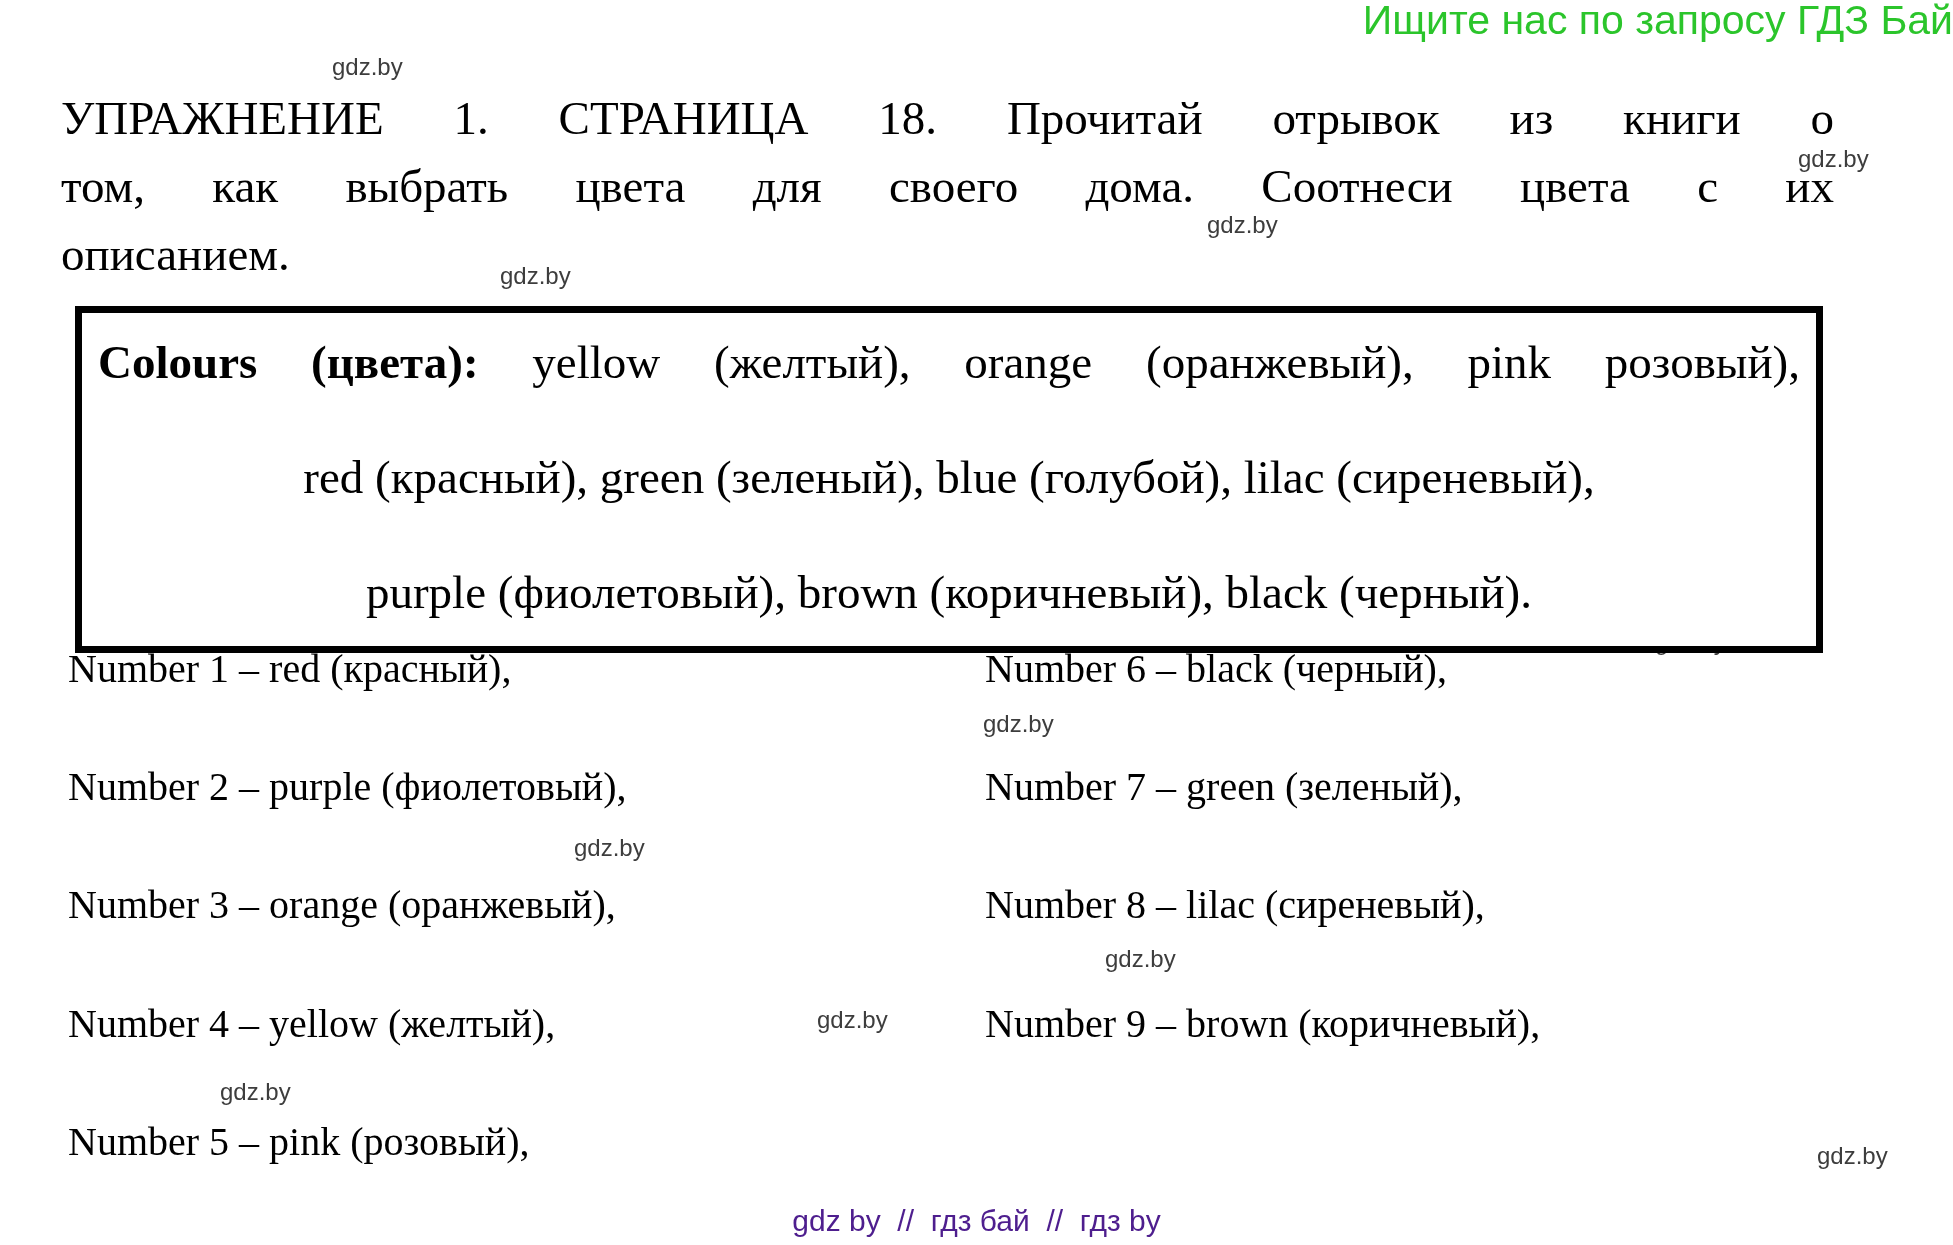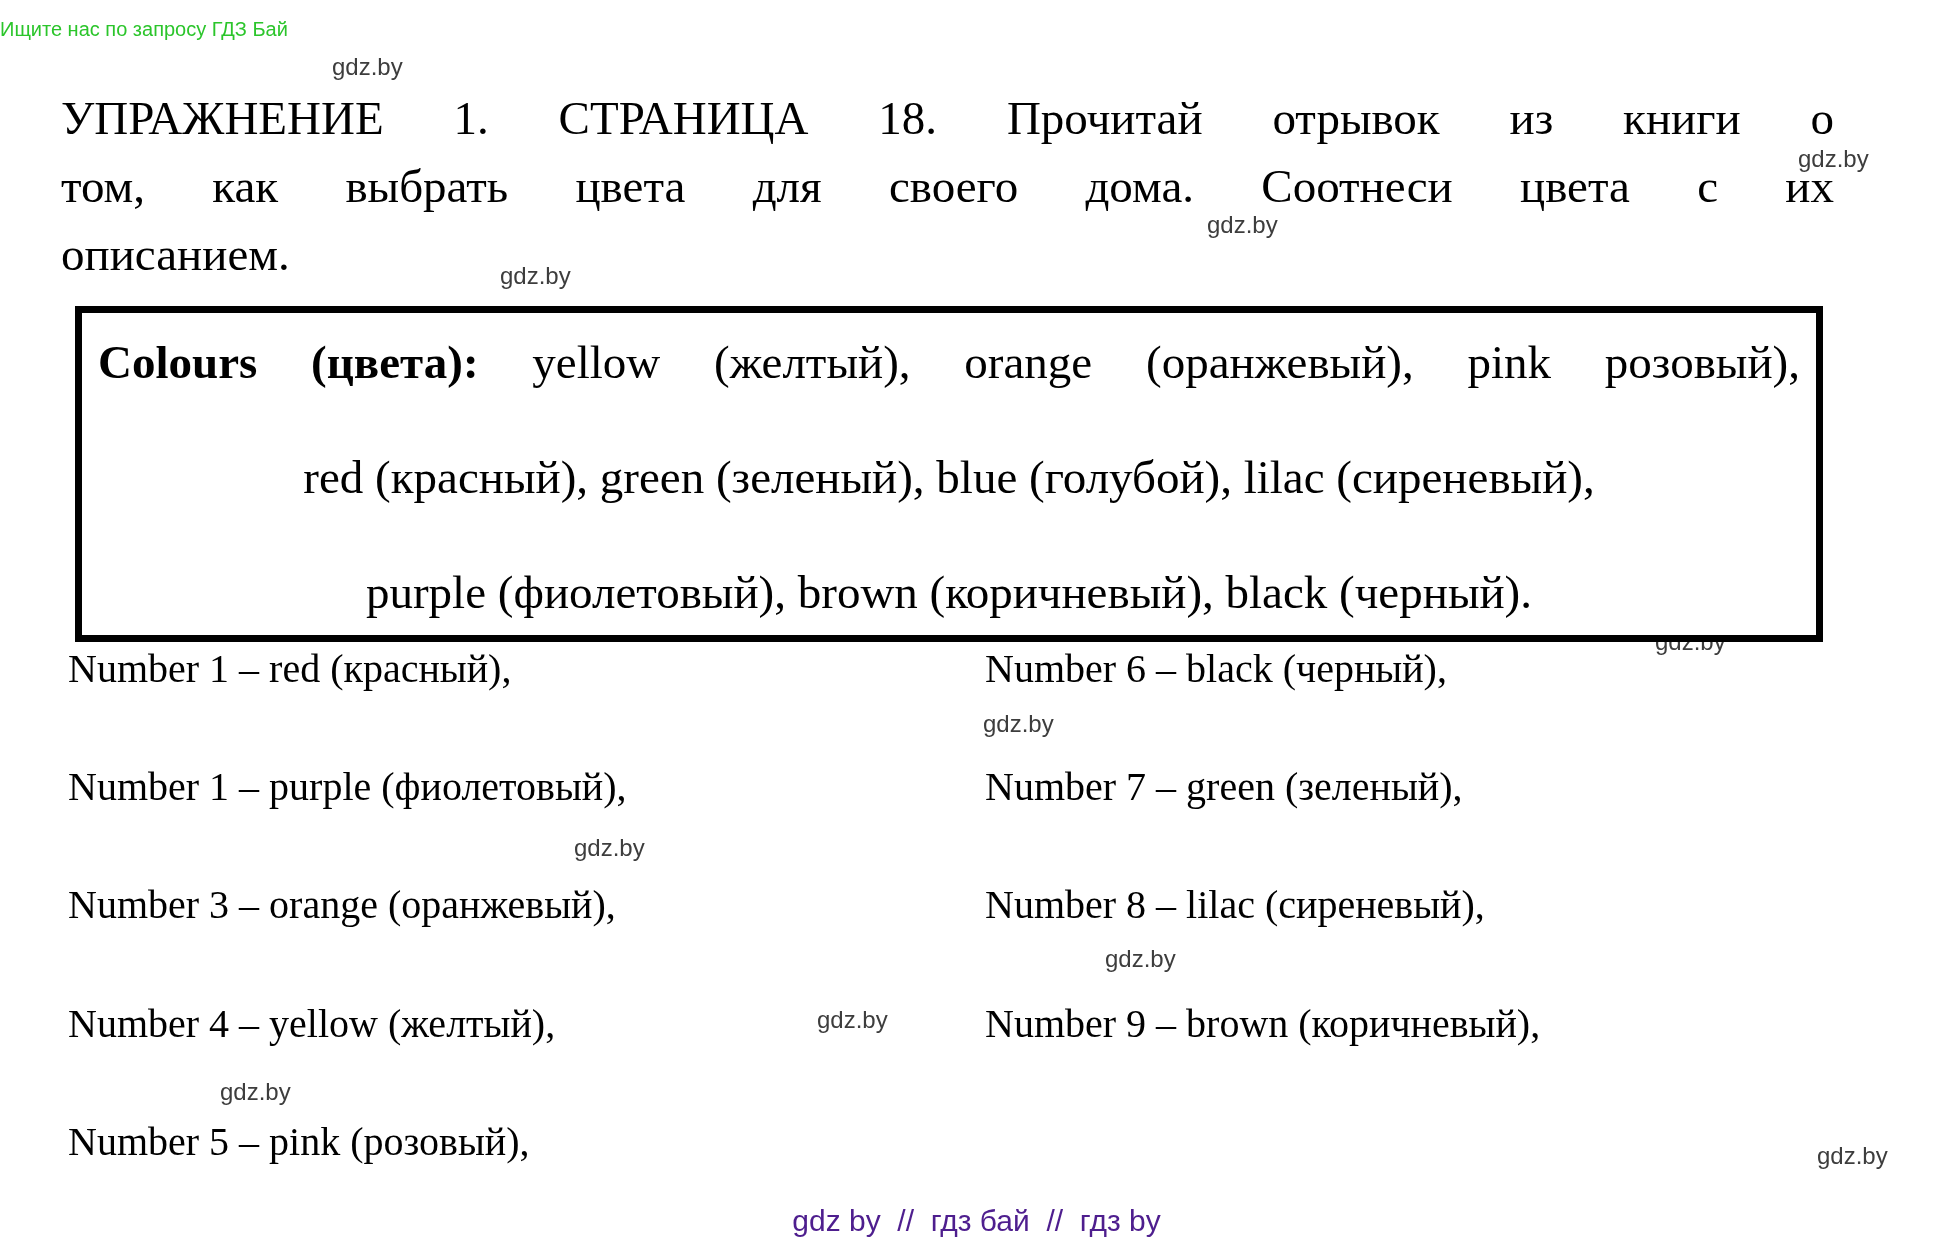--- a/index.html
+++ b/index.html
@@ -6,40 +6,40 @@
   #page{
     position:relative;
     width:1953px;height:1245px;
     background:#ffffff;
     overflow:hidden;
     font-family:"Liberation Serif","DejaVu Serif",serif;
     color:#000000;
   }
   .banner{
     position:absolute;left:0;top:2px;width:100%;
-    text-align:left;
+    text-align:right;
     font-family:"Liberation Sans","DejaVu Sans",sans-serif;
-    font-size:20px;line-height:36px;margin-top:9px;
+    font-size:41px;line-height:36px;
   }
   .wm{
     position:absolute;
     font-family:"Liberation Sans","DejaVu Sans",sans-serif;
     font-size:24px;line-height:30px;
     color:#3d3d3d;
     white-space:nowrap;
   }
   .heading{
     position:absolute;left:61px;top:84px;width:1773px;
     font-size:47px;line-height:68px;
   }
   .jline{text-align:justify;text-align-last:justify;}
   .colors-box{
     position:absolute;left:75px;top:306px;width:1702px;
     border:7px solid #000000;
-    padding:16px 16px 9px 16px;
+    padding:16px 16px 20px 16px;
     font-size:47px;line-height:67px;
     background:#ffffff;
   }
   .box-line1{text-align:justify;text-align-last:justify;}
   .box-line-center{text-align:center;margin-top:48px;}
   .bold{font-weight:bold;}
   .ans{
     position:absolute;
     font-size:40px;line-height:52px;
     white-space:nowrap;
@@ -85,21 +85,21 @@
     <div>описанием.</div>
   </div>
 
   <div class="colors-box">
     <div class="box-line1"><span class="bold">Colours (цвета):</span><span> yellow (желтый), orange (оранжевый), pink розовый),</span></div>
     <div class="box-line-center">red (красный), green (зеленый), blue (голубой), lilac (сиреневый),</div>
     <div class="box-line-center">purple (фиолетовый), brown (коричневый), black (черный).</div>
   </div>
 
   <div class="ans col-left row1">Number 1 – red (красный),</div>
-  <div class="ans col-left row2">Number 1 – purple (фиолетовый),</div>
+  <div class="ans col-left row2">Number 2 – purple (фиолетовый),</div>
   <div class="ans col-left row3">Number 3 – orange (оранжевый),</div>
   <div class="ans col-left row4">Number 4 – yellow (желтый),</div>
   <div class="ans col-left row5">Number 5 – pink (розовый),</div>
 
   <div class="ans col-right row1">Number 6 – black (черный),</div>
   <div class="ans col-right row2">Number 7 – green (зеленый),</div>
   <div class="ans col-right row3">Number 8 – lilac (сиреневый),</div>
   <div class="ans col-right row4">Number 9 – brown (коричневый),</div>
 
   <div class="footer" style="color:#4e1e8e;">gdz by  //  гдз бай  //  гдз by</div>

